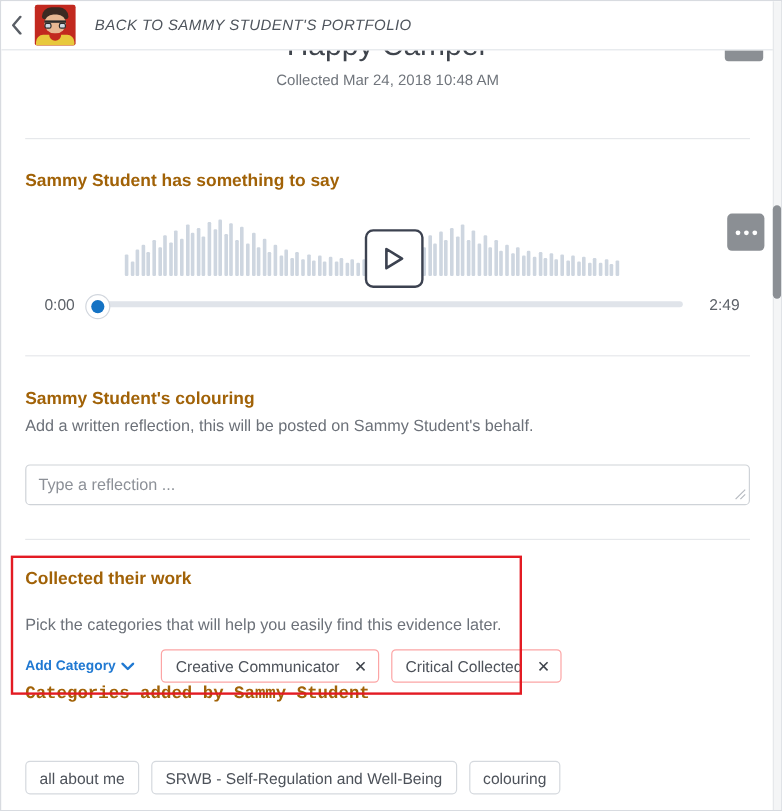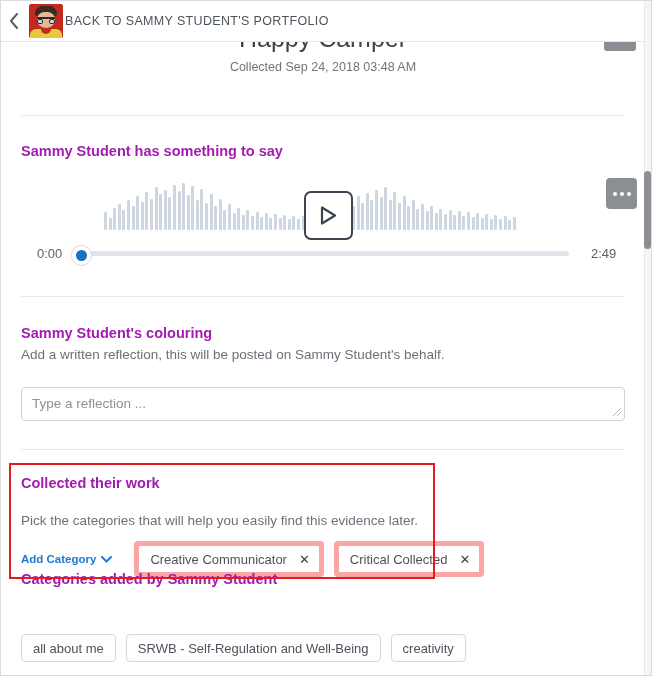--- a/index.html
+++ b/index.html
@@ -76,25 +76,26 @@
   #avatar .glasses:after { right: 0; }
   #avatar .shirt {
     position: absolute; left: 1px; bottom: 0; width: 32px; height: 9px;
     background: #e8c83c; border-radius: 6px 6px 0 0;
   }
   #avatar .collar {
     position: absolute; left: 12px; bottom: 4px; width: 10px; height: 6px;
     background: #c2291f; border-radius: 0 0 5px 5px;
   }
   #breadcrumb-label {
-    margin-left: 2px;
+    margin-left: 16px;
     font-size: 12.5px;
     letter-spacing: 0.35px;
     color: #4e545c;
     white-space: nowrap;
+    font-style: italic;
   }
 
   
   #content {
     position: absolute;
     top: 0; left: 0;
     width: 644px;
     height: 674px;
     box-sizing: border-box;
     padding: 0 20px;
@@ -143,21 +144,21 @@
   }
   #divider-1 { top: 114px; }
   #divider-2 { top: 295px; }
   #divider-3 { top: 448px; }
 
   .section-heading {
     position: absolute;
     left: 20px;
     font-size: 14.5px;
     font-weight: bold;
-    color: #a21caf;
+    color: #a16207;
     line-height: 18px;
   }
   .section-sub {
     position: absolute;
     left: 20px;
     font-size: 13.5px;
     color: #6c7179;
     line-height: 18px;
   }
 
@@ -319,40 +320,40 @@
     font-size: 11.5px;
     font-weight: bold;
     cursor: pointer;
     margin-right: 22px;
     white-space: nowrap;
   }
   .chip {
     display: flex;
     align-items: center;
     height: 26px;
-    border: 5px solid #fca5a5;
+    border: 1px solid #fca5a5;
     border-radius: 4px;
     background: #ffffff;
     padding: 0 9px 0 11px;
     margin-right: 10px;
     font-size: 13px;
     color: #4d525a;
     white-space: nowrap;
     cursor: default;
   }
   .chip .chip-remove {
     margin-left: 12px;
     color: #3f444c;
     font-size: 13px;
     line-height: 13px;
     cursor: pointer;
   }
 
   
-  #student-cat-heading { top: 569px; }
+  #student-cat-heading { top: 569px; font-family: Liberation Mono, monospace; }
   #student-tag-row {
     position: absolute;
     left: 20px;
     top: 633px;
     display: flex;
     align-items: center;
   }
   .tag {
     display: flex;
     align-items: center;
@@ -393,21 +394,21 @@
 </style>
 </head>
 <body>
 
 <div id="app">
 
   <div id="content">
 
     <div id="title-block">
       <div id="evidence-title">Happy Camper</div>
-      <div id="evidence-collected">Collected Sep 24, 2018 03:48 AM</div>
+      <div id="evidence-collected">Collected Mar 24, 2018 10:48 AM</div>
     </div>
 
     <div id="divider-1" class="divider"></div>
 
     <div id="audio-heading" class="section-heading">Sammy Student has something to say</div>
 
     <div id="waveform">
         <span class="bar" style="height: 18px;"></span>
         <span class="bar" style="height: 12px;"></span>
         <span class="bar" style="height: 22px;"></span>
@@ -547,21 +548,21 @@
         <div class="chip">
           <span>Critical Collected</span>
           <span class="chip-remove">✕</span>
         </div>
       </div>
 
     <div id="student-cat-heading" class="section-heading">Categories added by Sammy Student</div>
     <div id="student-tag-row">
         <div class="tag">all about me</div>
         <div class="tag">SRWB - Self-Regulation and Well-Being</div>
-        <div class="tag">creativity</div>
+        <div class="tag">colouring</div>
       </div>
 
   </div>
 
   <div id="categorize-highlight"></div>
 
   <div id="header">
     <div id="back-chevron">
       <svg width="10" height="16" viewBox="0 0 10 16">
         <path d="M8 1 L2 8 L8 15" fill="none" stroke="#5a5f66" stroke-width="2" stroke-linecap="round" stroke-linejoin="round"></path>

